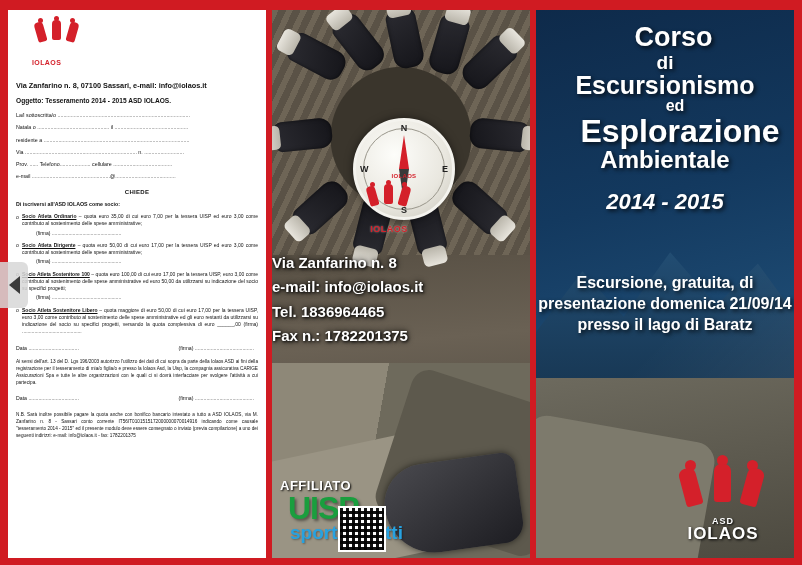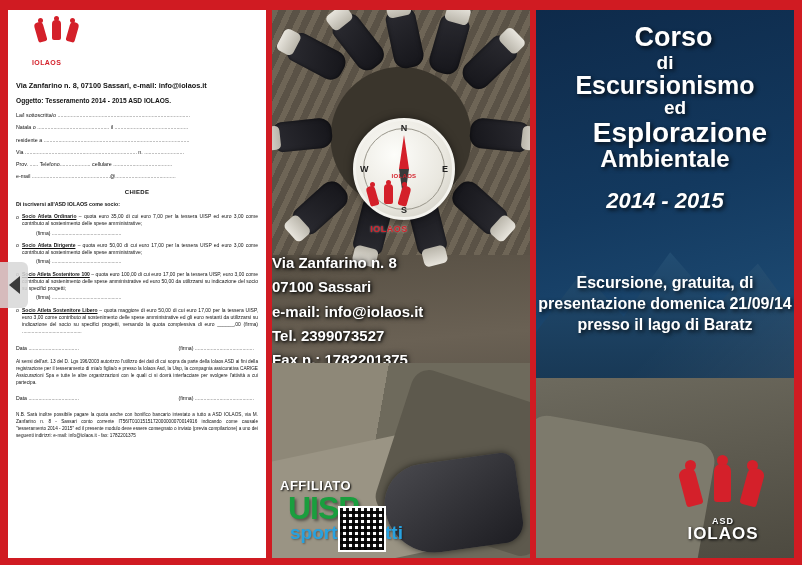--- a/index.html
+++ b/index.html
@@ -249,22 +249,22 @@
     transform:rotate(10deg);border-radius:20px;
   }
   .title-block{
     position:absolute;left:0;top:14px;width:100%;
     text-align:center;color:#ffffff;
     text-shadow:2px 2px 4px rgba(0,0,0,.75);
   }
   .t1{font-size:27px;font-weight:bold;line-height:1.02;margin-bottom:1px;margin-left:17px;}
   .t2{font-size:19px;font-weight:bold;line-height:1.02;}
   .t3{font-size:25px;font-weight:bold;line-height:1.04;}
-  .t4{font-size:19px;font-weight:bold;line-height:1.04;margin-left:20px;}
-  .t5{font-size:28px;font-weight:bold;line-height:1.04;padding-left:30px;}
+  .t4{font-size:16px;font-weight:bold;line-height:1.04;margin-left:20px;}
+  .t5{font-size:32px;font-weight:bold;line-height:1.04;padding-left:30px;}
   .t6{font-size:24px;font-weight:bold;line-height:1.04;}
   .t7{font-size:22px;font-style:italic;font-weight:bold;line-height:1.15;margin-top:16px;}
   .sub-block{
     position:absolute;left:0;top:262px;width:100%;
     text-align:center;color:#ffffff;
     font-size:16px;font-weight:bold;line-height:1.32;
     text-shadow:2px 2px 4px rgba(0,0,0,.8);
   }
   .asd-logo{
     position:absolute;right:18px;bottom:6px;
@@ -426,23 +426,22 @@
       <div class="needle-s"></div>
       <span class="cl n">N</span>
       <span class="cl s">S</span>
       <span class="cl e">E</span>
       <span class="cl w">W</span>
       <span class="mini-logo">IOLAOS</span>
     </div>
 
     <div class="contact">
       <div>Via Zanfarino n. 8</div>
-      <div>07100  Sassari</div>
       <div>e-mail: info@iolaos.it</div>
-      <div>Tel. 2399073527</div>
+      <div>Tel. 1836964465</div>
       <div>Fax n.: 1782201375</div>
     </div>
 
     <div class="rocks"></div>
     <div class="climber-shoe"></div>
 
     <div class="small-iolaos">
       <div class="logo-iolaos" style="margin-left:12px;">
         <span class="head l"></span>
           <span class="fig l"></span>

